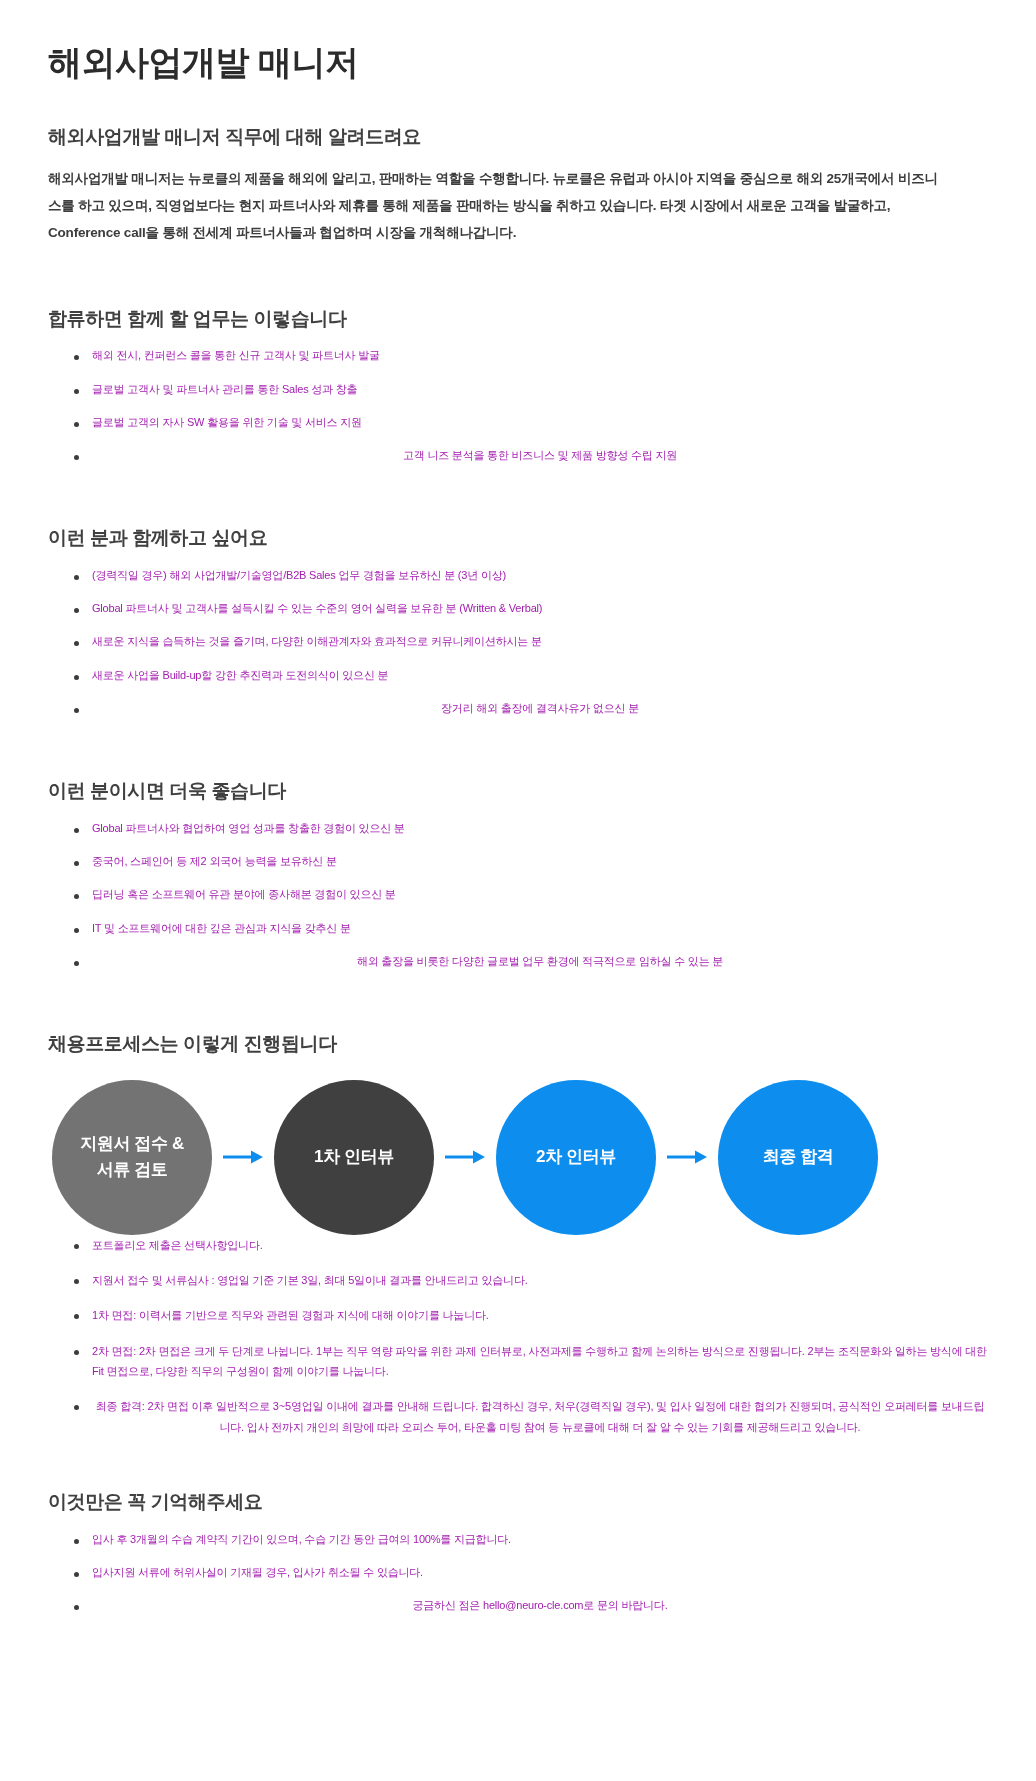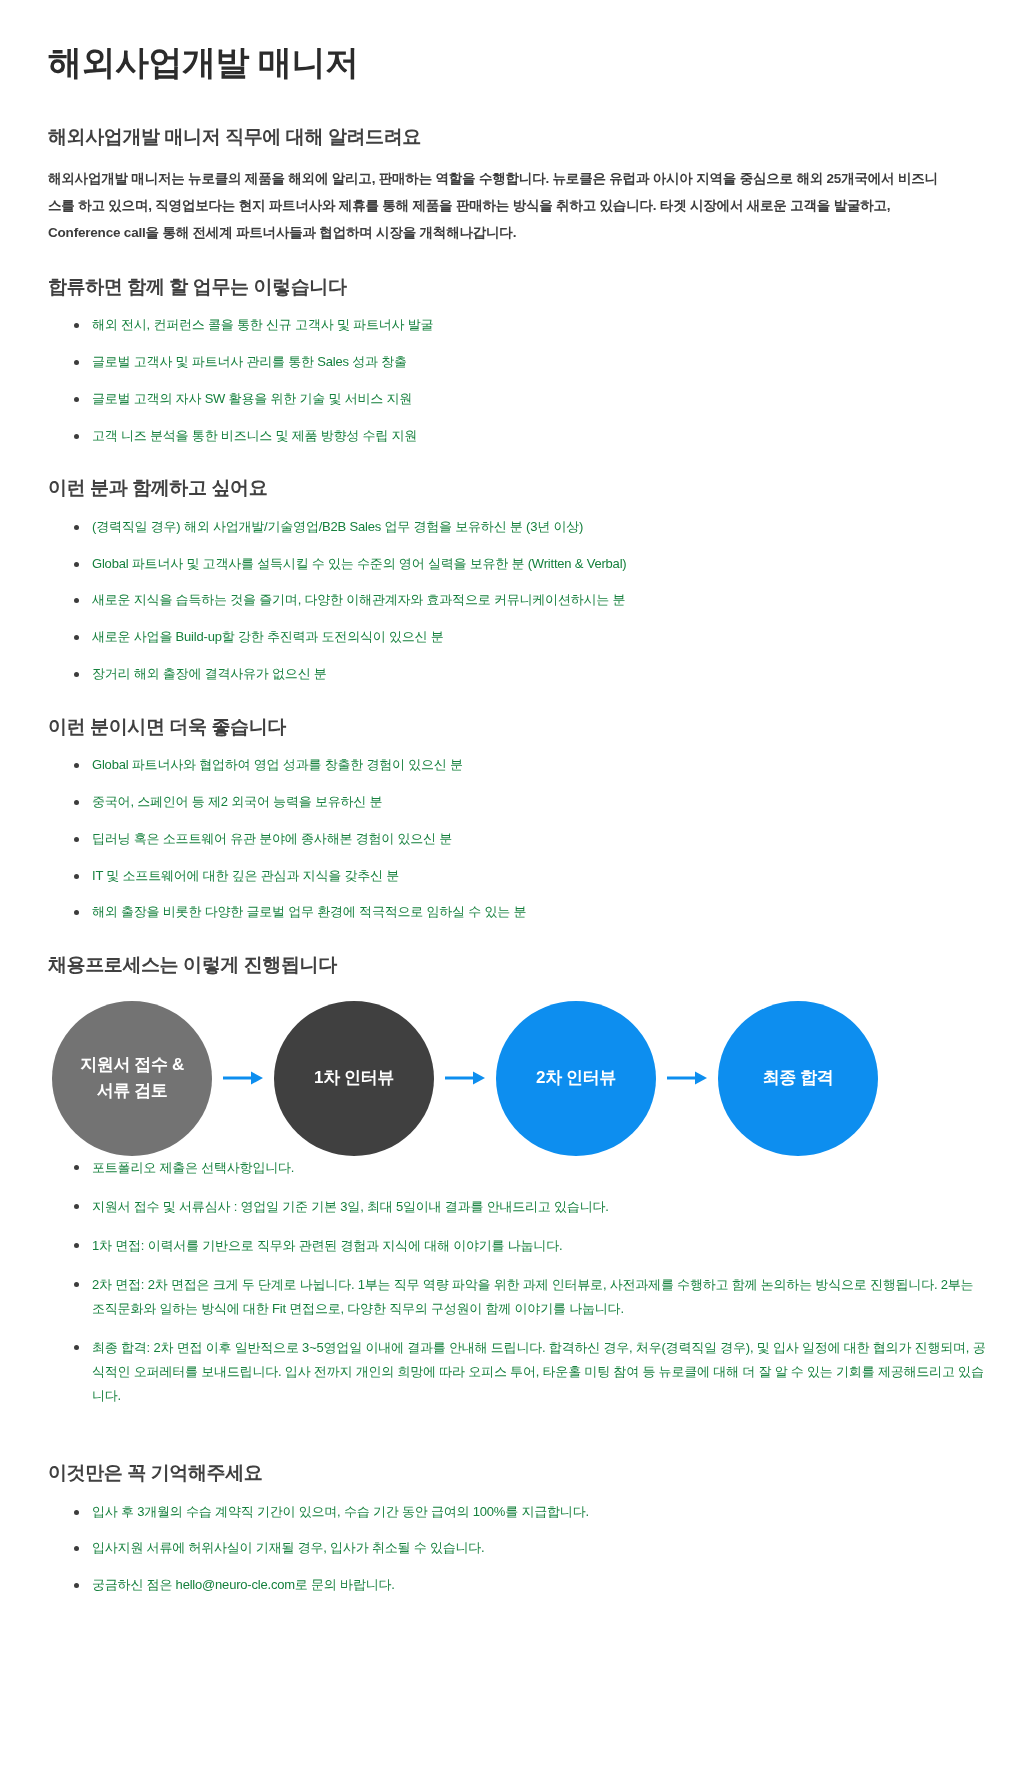--- a/index.html
+++ b/index.html
@@ -26,21 +26,21 @@
     font-size: 34px;
     font-weight: 700;
     color: #2b2b2b;
     letter-spacing: -0.5px;
     margin: 10px 0 0 0;
     line-height: 1.3;
   }
 
   
   .section {
-    margin-top: 28px;
+    margin-top: 60px;
   }
   .section.first { margin-top: 40px; }
   .section-heading {
     font-size: 19px;
     font-weight: 700;
     color: #404040;
     letter-spacing: -0.4px;
     margin: 0 0 14px 0;
     line-height: 1.4;
   }
@@ -57,28 +57,28 @@
   }
 
   
   ul.bullets {
     list-style: none;
     margin: 0;
     padding: 0 0 0 24px;
   }
   ul.bullets > li {
     position: relative;
-    font-size: 13px;
+    font-size: 11px;
     line-height: 1.75;
-    color: #15803d;
+    color: #a21caf;
     letter-spacing: -0.2px;
     padding-left: 20px;
     margin-bottom: 14px;
   }
-  ul.bullets > li:last-child { margin-bottom: 0; }
+  ul.bullets > li:last-child { margin-bottom: 0; text-align: center; }
   ul.bullets > li::before {
     content: "";
     position: absolute;
     left: 2px;
     top: 9px;
     width: 5px;
     height: 5px;
     border-radius: 50%;
     background: #3c3c3c;
   }

